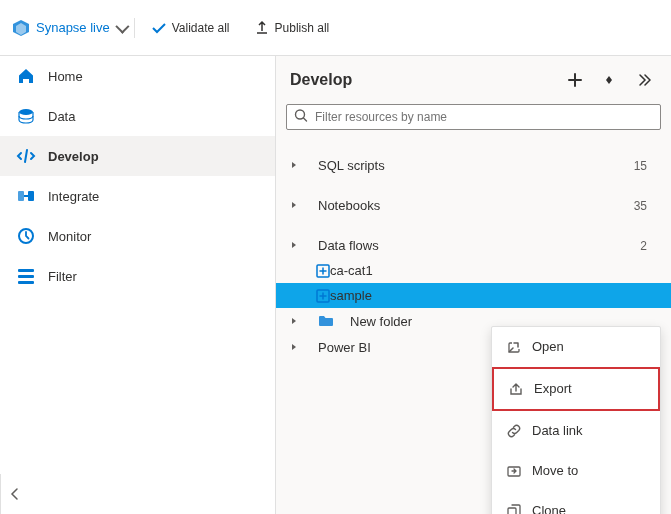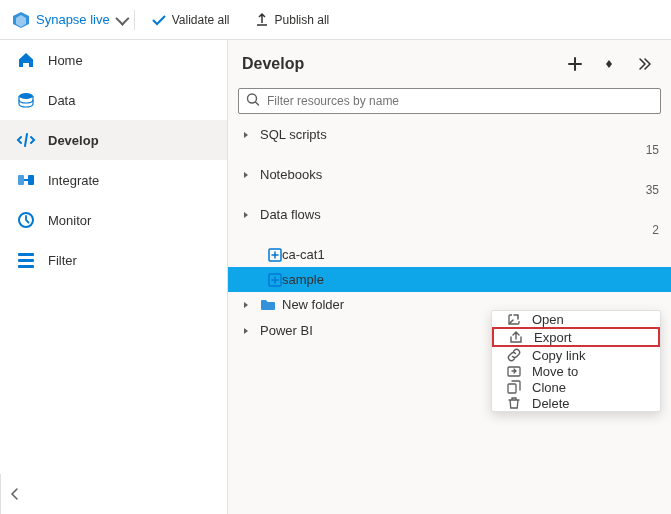--- a/index.html
+++ b/index.html
@@ -1,35 +1,35 @@
 <!DOCTYPE html>
 <html><head>
   <meta charset="utf-8">
   <style>
     * { box-sizing: border-box; margin: 0; padding: 0; }
     body { font-family: 'Segoe UI', Arial, sans-serif; font-size: 13px; background: #f3f2f1; width: 671px; height: 514px; overflow: hidden; display: flex; flex-direction: column; }
 
     
     .topbar {
-      display: flex; align-items: center; background: #fff; height: 40px;
+      display: flex; align-items: center; background: #fff; height: 56px;
       border-bottom: 1px solid #e0e0e0; padding: 0 12px; gap: 8px; flex-shrink: 0;
     }
     .topbar-brand { display: flex; align-items: center; gap: 6px; color: #0078d4; font-size: 13px; font-weight: 500; }
     .topbar-brand svg { width: 18px; height: 18px; }
     .topbar-divider { width: 1px; height: 20px; background: #e0e0e0; }
     .topbar-action { display: flex; align-items: center; gap: 5px; color: #323130; font-size: 12px; cursor: pointer; padding: 4px 8px; border-radius: 2px; }
     .topbar-action.publish { color: #323130; }
     .chevron-icon { display: inline-block; width: 10px; height: 10px; border-right: 2px solid #605e5c; border-bottom: 2px solid #605e5c; transform: rotate(45deg) translateY(-2px); }
 
     
     .main { display: flex; flex: 1; overflow: hidden; }
 
     
     .sidebar {
-      width: 228px; background: #fff; border-right: 1px solid #e0e0e0;
+      width: 276px; background: #fff; border-right: 1px solid #e0e0e0;
       display: flex; flex-direction: column; flex-shrink: 0;
     }
     .sidebar-item {
       display: flex; align-items: center; gap: 12px; padding: 10px 16px;
       cursor: pointer; color: #323130; font-size: 13px;
     }
     .sidebar-item.active { background: #f3f2f1; font-weight: 600; }
     .sidebar-icon { width: 20px; height: 20px; display: flex; align-items: center; justify-content: center; color: #0078d4; flex-shrink: 0; }
     .collapse-btn {
       width: 28px; height: 40px; display: flex; align-items: center; justify-content: center;
@@ -58,22 +58,22 @@
     .filter-input {
       width: 100%; padding: 5px 8px 5px 28px; border: 1px solid #8a8886; border-radius: 2px;
       font-size: 12px; background: #fff; color: #323130;
     }
     .filter-icon {
       position: absolute; left: 8px; top: 50%; transform: translateY(-50%); color: #605e5c;
     }
 
     
     .tree-item {
-      display: flex; align-items: flex-start; padding: 5px 12px 5px 10px;
-      cursor: pointer; color: #323130; gap: 6px;
+      display: flex; align-items: flex-end; padding: 5px 24px 5px 10px;
+      cursor: pointer; color: #323130; gap: 16px;
     }
     .tree-chevron {
       width: 16px; height: 16px; display: flex; align-items: center; justify-content: center;
       flex-shrink: 0;
     }
     .tree-chevron.open svg { transform: rotate(90deg); }
     .tree-label { flex: 1; font-size: 13px; color: #323130; }
     .tree-count { font-size: 12px; color: #605e5c; margin-top: 16px; }
 
     
@@ -83,21 +83,21 @@
     }
     .child-item.selected { background: #0ea5e9; }
 
     
     .context-menu {
       position: absolute; right: 10px; top: 270px;
       background: #fff; border: 1px solid #e0e0e0; border-radius: 2px;
       box-shadow: 0 4px 12px rgba(0,0,0,0.15); min-width: 170px; z-index: 100;
     }
     .context-menu-item {
-      display: flex; align-items: center; gap: 10px; padding: 0 14px;
+      display: flex; gap: 10px; padding: 12px 14px;
       cursor: pointer; color: #323130; font-size: 13px;
     }
     .context-menu-item.highlighted {
       border: 2px solid #d13438;
     }
     .cm-icon { width: 16px; height: 16px; color: #605e5c; display: flex; align-items: center; justify-content: center; flex-shrink: 0; }
   </style>
 </head>
 <body>
 
@@ -322,21 +322,21 @@
         <span>Export</span>
       </div>
 
       <div class="context-menu-item">
         <span class="cm-icon">
           <svg width="14" height="14" viewBox="0 0 14 14" fill="none">
             <path d="M5.5 8.5a3 3 0 004.24 0l2-2a3 3 0 00-4.24-4.24l-1 1" stroke="#605e5c" stroke-width="1.4" stroke-linecap="round"></path>
             <path d="M8.5 5.5a3 3 0 00-4.24 0l-2 2a3 3 0 004.24 4.24l1-1" stroke="#605e5c" stroke-width="1.4" stroke-linecap="round"></path>
           </svg>
         </span>
-        <span>Copy link</span>
+        <span>Data link</span>
       </div>
 
       <div class="context-menu-item">
         <span class="cm-icon">
           <svg width="14" height="14" viewBox="0 0 14 14" fill="none">
             <rect x="1" y="3" width="12" height="9" rx="1" stroke="#605e5c" stroke-width="1.3" fill="none"></rect>
             <path d="M9 7H5m2-2l2 2-2 2" stroke="#605e5c" stroke-width="1.3" stroke-linecap="round"></path>
           </svg>
         </span>
         <span>Move to</span>

